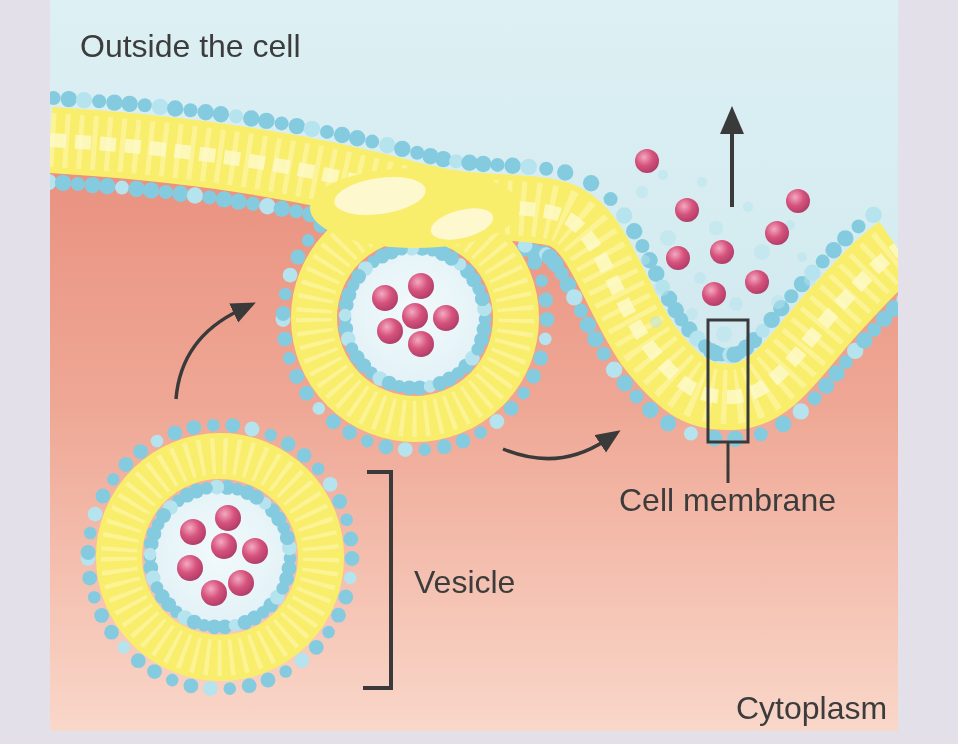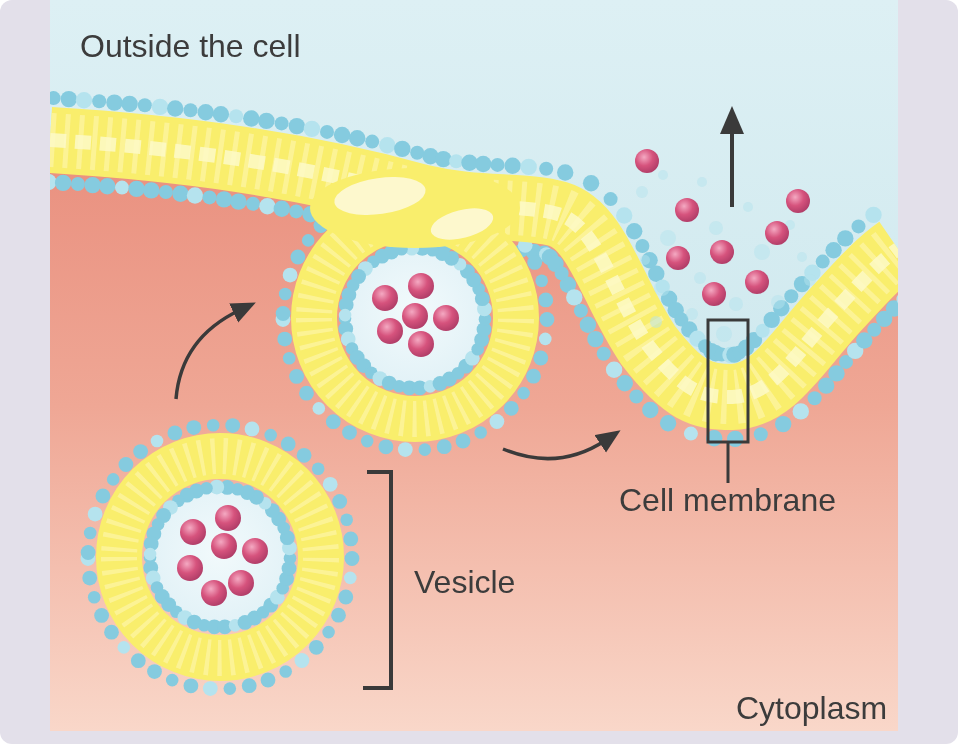--- a/index.html
+++ b/index.html
@@ -1,16 +1,16 @@
 <!DOCTYPE html>
 <html><head>
 <meta charset="utf-8">
 <style>
   html,body { margin:0; padding:0; background:#ffffff; }
-  .stage { position:relative; width:958px; height:744px; overflow:hidden;border-radius:12px; }
+  .stage { position:relative; width:958px; height:744px; overflow:hidden; }
   svg { display:block; }
   text { font-family:"Liberation Sans", sans-serif; font-size:32px; }
 </style>
 </head>
 <body>
 
 <div class="stage">
 <svg width="958" height="744" viewBox="0 0 958 744" xmlns="http://www.w3.org/2000/svg">
 
   <defs>

